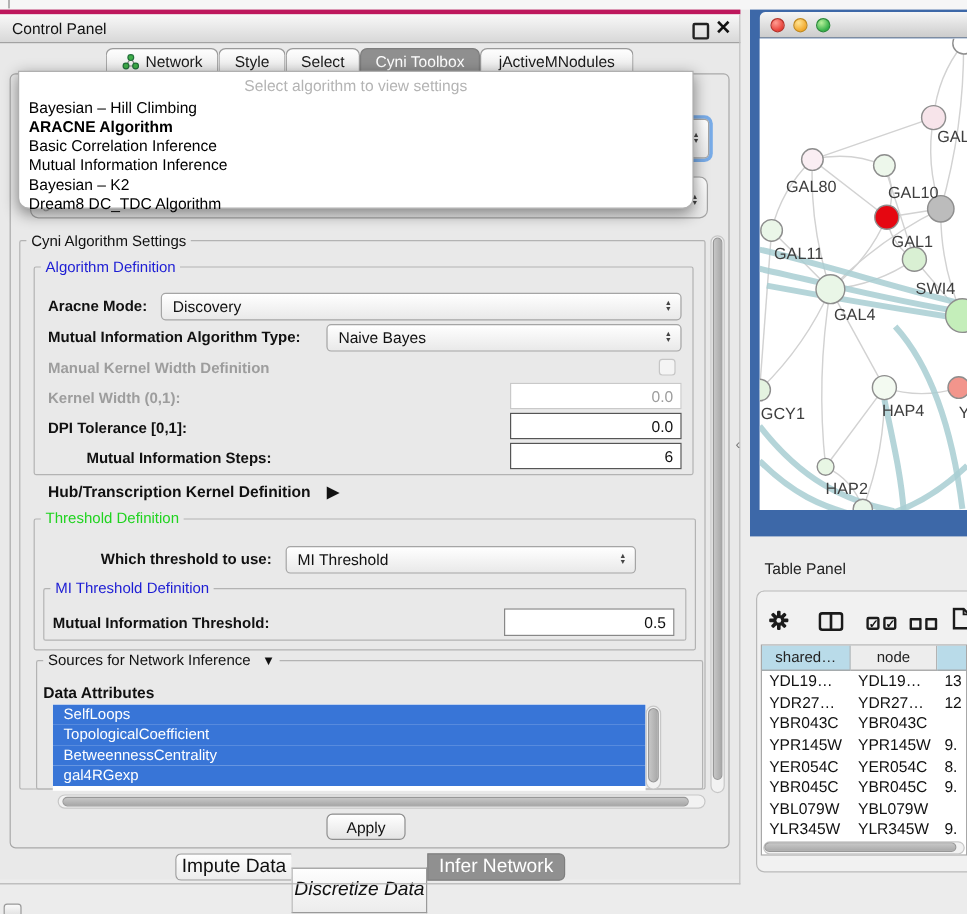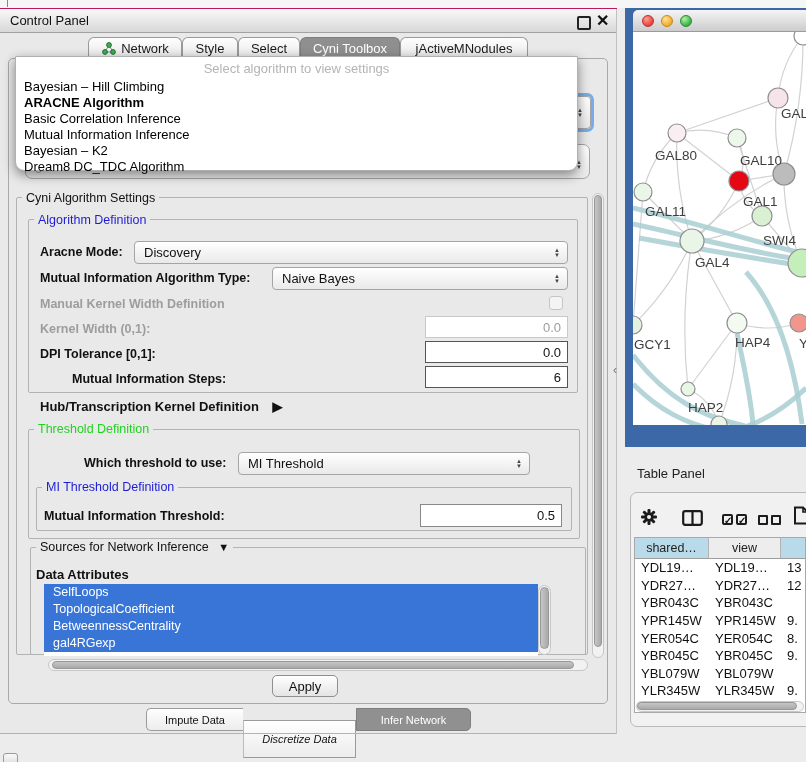--- a/index.html
+++ b/index.html
@@ -39,21 +39,21 @@
   .lg-blue{color:#1d1dd4;}
   .lg-green{color:#1fd31f;}
   .chk{width:14px;height:14px;border:1px solid #c6c6c6;border-radius:3px;background:#f4f4f4;box-sizing:border-box;}
   .list{background:#fff;overflow:hidden;}
   .attr-item{height:17px;line-height:17px;font-size:12.5px;color:#fff;background:#3875d7;padding-left:9px;}
   .sb-track{background:#f2f2f2;border:1px solid #c7c7c7;border-radius:7px;box-sizing:border-box;}
   .sb-thumb{background:linear-gradient(90deg,#c6c6c6,#a9a9a9);border:1px solid #979797;border-radius:6px;box-sizing:border-box;}
   .sb-thumb.h{background:linear-gradient(#c6c6c6,#a9a9a9);}
   .btn{background:linear-gradient(#ffffff,#e4e4e4);border:1px solid #8f8f8f;border-radius:5px;
        font-size:13px;display:flex;align-items:center;justify-content:center;box-sizing:border-box;}
-  .seg{font-size:11px;display:flex;align-items:center;justify-content:center;box-sizing:border-box;
+  .seg{font-size:16px;display:flex;align-items:center;justify-content:center;box-sizing:border-box;
        background:linear-gradient(#fefefe,#ececec);border:1px solid #9a9a9a;color:#111;}
   .seg.on{background:#909090;color:#fff;border-color:#7e7e7e;}
   
   .desktop{background:#3d68a8;}
   .wintitle{background:linear-gradient(#f5f5f5,#cccccc);border-bottom:1px solid #9b9b9b;
             border-radius:5px 0 0 0;box-sizing:border-box;}
   .light{width:12px;height:12px;border-radius:50%;position:absolute;top:5px;box-sizing:border-box;}
   .l-red{background:radial-gradient(circle at 35% 30%,#ff9d92,#e8423a 70%);border:1px solid #b5332c;}
   .l-yel{background:radial-gradient(circle at 35% 30%,#ffe392,#f2aa2e 70%);border:1px solid #c08a1f;}
   .l-grn{background:radial-gradient(circle at 35% 30%,#b7f09a,#37b24a 70%);border:1px solid #2a8a39;}
@@ -69,21 +69,21 @@
   .tri{font-size:11px;color:#111;}
 </style>
 </head>
 <body>
 
 <div id="screen">
 
   <div class="abs" style="left:0;top:0;width:806px;height:8px;background:#f6f6f6;"></div>
   <div class="abs" style="left:7px;top:0;width:1px;height:7px;background:#858585;"></div>
 
-  <div class="abs" style="left:0;top:8px;width:617px;height:725px;background:#e9e9e9;border-top:1px solid #be185d;box-sizing:border-box;">
+  <div class="abs" style="left:0;top:8px;width:617px;height:725px;background:#e9e9e9;border-top:4px solid #be185d;box-sizing:border-box;">
     <div class="abs titlebar" style="left:0;top:0;width:617px;height:24px;">
       <span>Control Panel</span>
     </div>
     <div class="abs float-ic" style="left:577px;top:7px;"></div>
     <div class="abs close-ic" style="left:596px;top:6px;">✕</div>
 
     <div class="abs tab" style="left:88px;top:28px;width:94px;height:22px;">
       <span style="display:inline-flex;">
         <svg width="15" height="14" viewBox="0 0 15 14">
             <line x1="4" y1="10" x2="8" y2="3" stroke="#888" stroke-width="1"></line>
@@ -334,21 +334,21 @@
   <div class="abs" style="left:793px;top:506px;">
     <svg width="16" height="19" viewBox="0 0 16 19">
       <path d="M2,1.5 L10,1.5 L14.5,6 L14.5,17.5 L2,17.5 Z" fill="none" stroke="#1b1b1b" stroke-width="2"></path>
       <path d="M10,1.5 L10,6 L14.5,6" fill="none" stroke="#1b1b1b" stroke-width="1.6"></path>
     </svg>
   </div>
 
   <div class="abs tbl" style="left:634px;top:537px;width:172px;height:176px;">
     <div id="tbl-head" style="display:flex;height:21px;">
         <div class="hcell hsel" style="width: 74px; flex: 0 0 74px;">shared…</div>
-        <div class="hcell" style="width: 72px; flex: 0 0 72px;">view</div>
+        <div class="hcell" style="width: 72px; flex: 0 0 72px;">node</div>
         <div class="hcell hsel" style="width: 60px; flex: 0 0 60px;">A</div>
       </div>
     <div id="tbl-body" style="height:142px;overflow:hidden;">
         <div style="display: flex; height: 17.6px; align-items: center;">
           <div class="tcell" style="width: 74px; flex: 0 0 74px;">YDL19…</div>
           <div class="tcell" style="width: 72px; flex: 0 0 72px;">YDL19…</div>
           <div class="tcell" style="width: 60px; flex: 0 0 60px;">13</div>
         </div>
         <div style="display: flex; height: 17.6px; align-items: center;">
           <div class="tcell" style="width: 74px; flex: 0 0 74px;">YDR27…</div>

